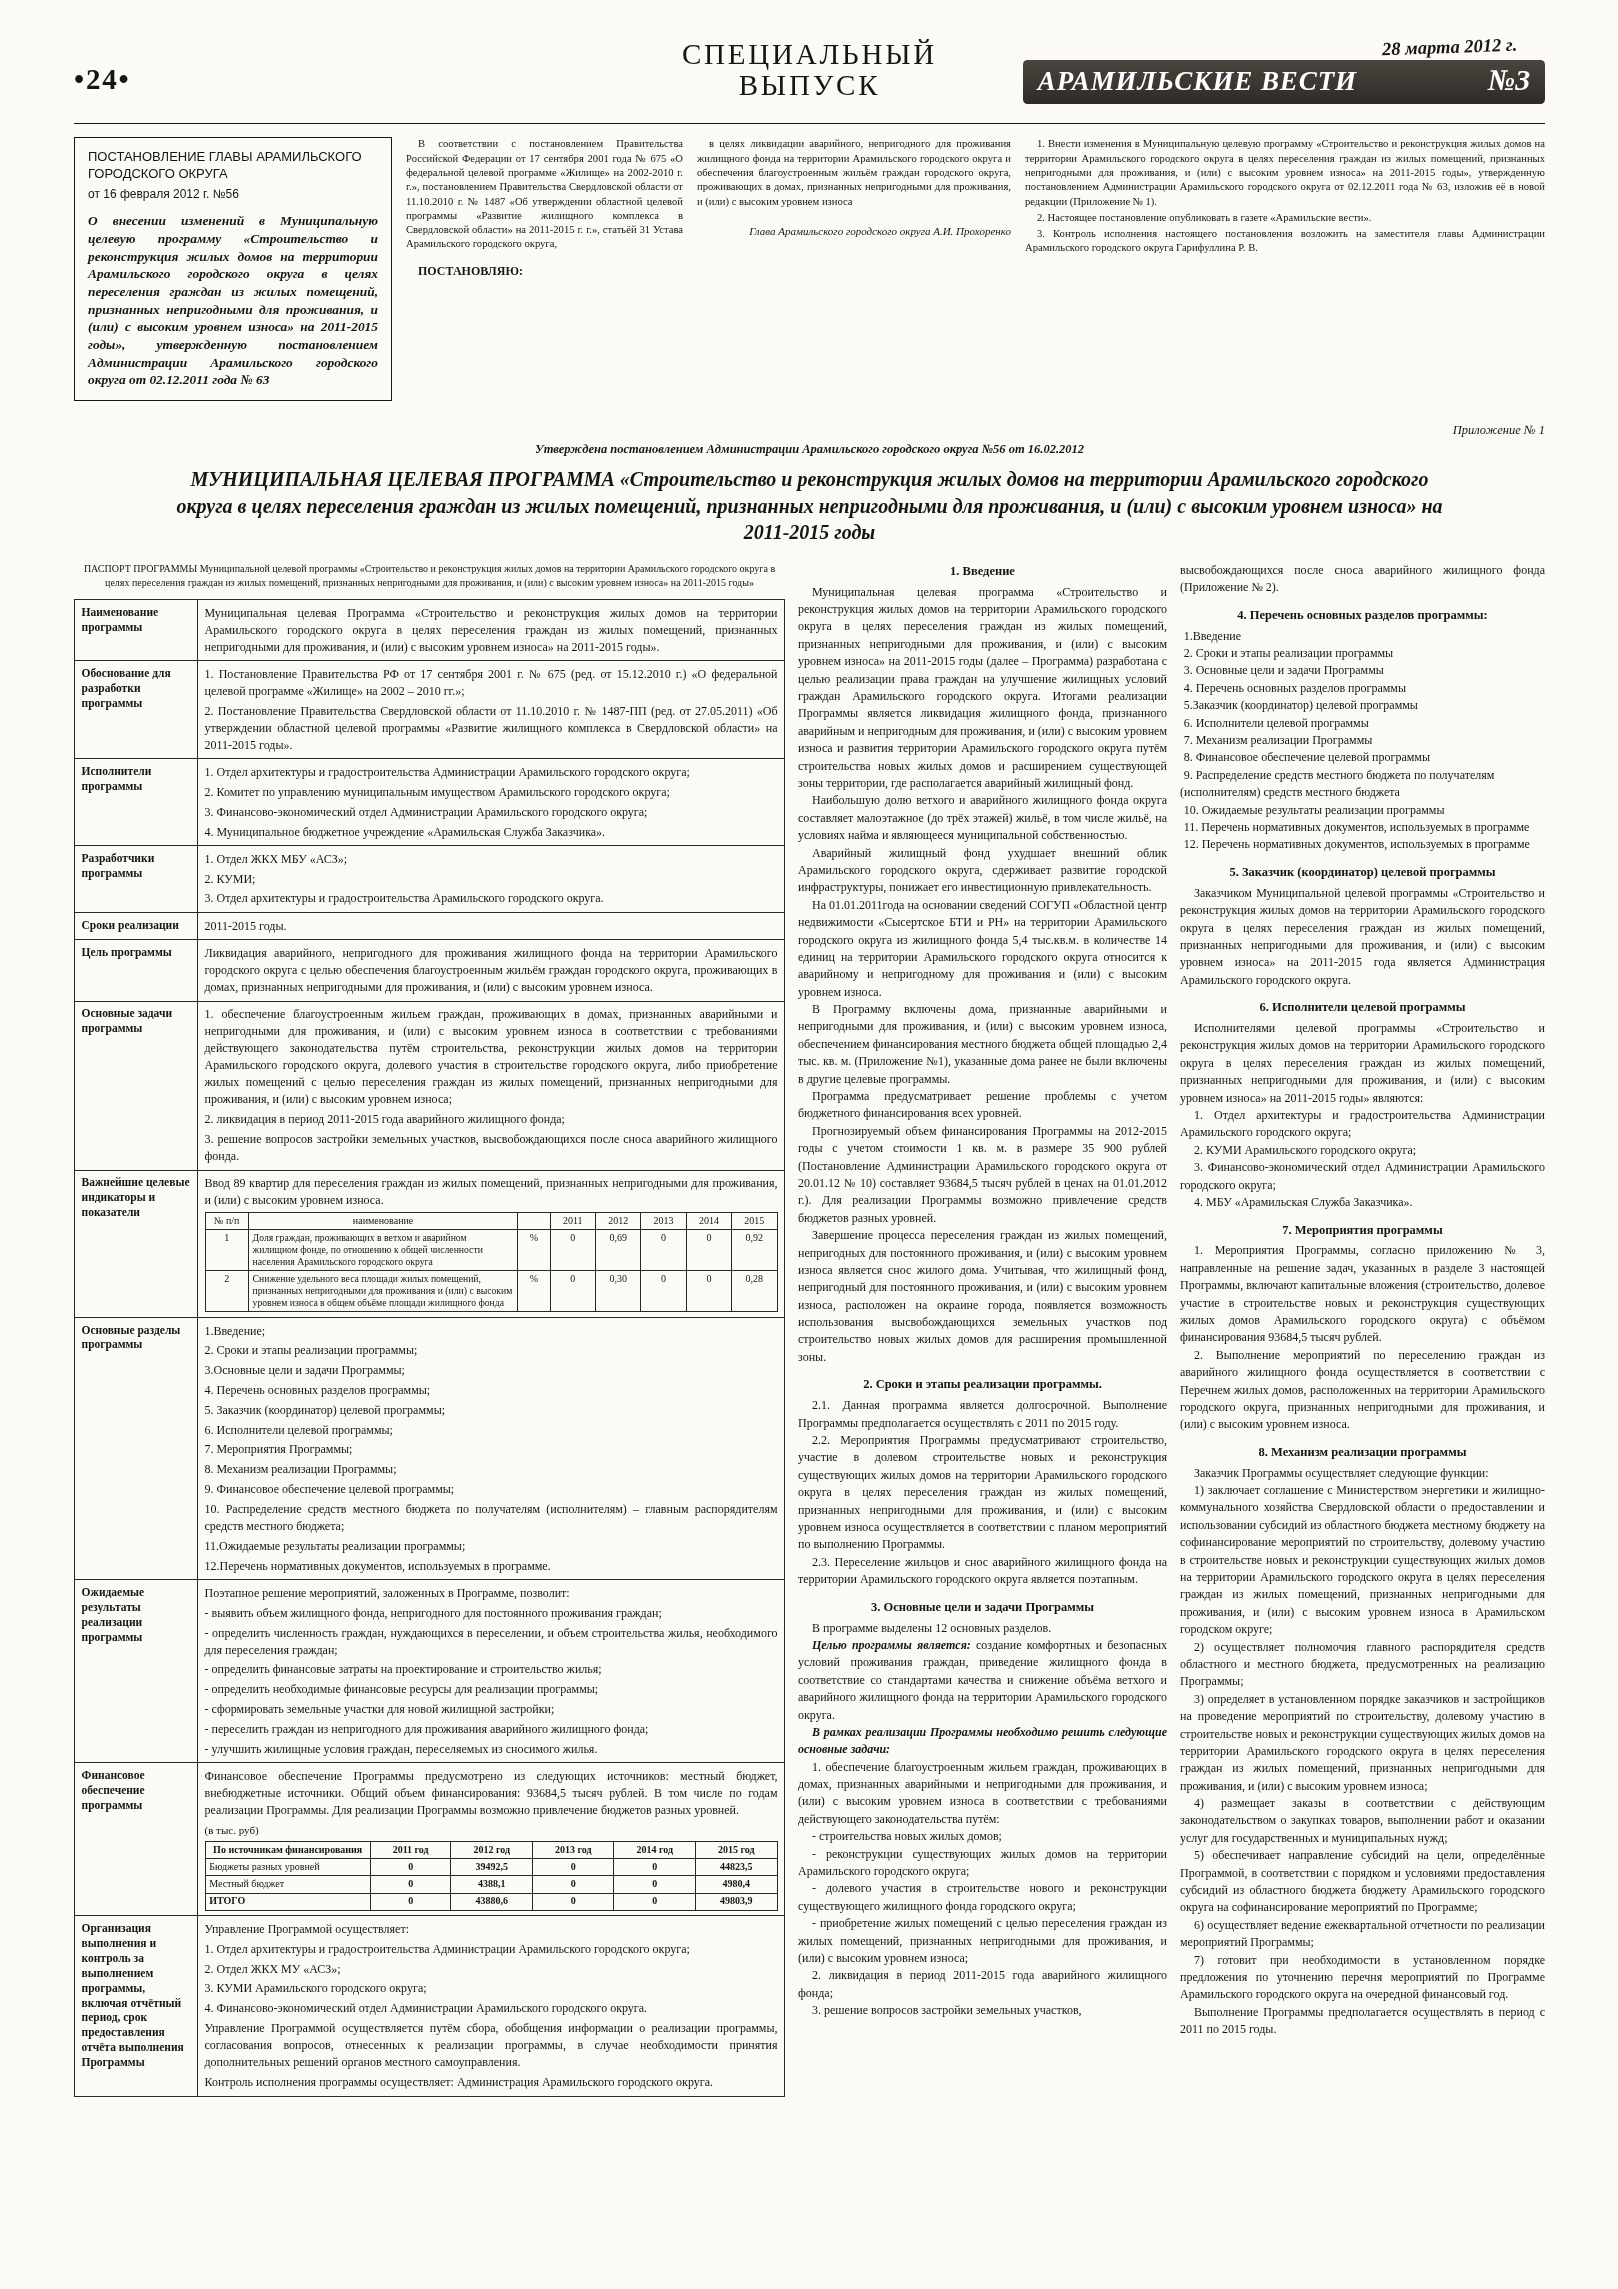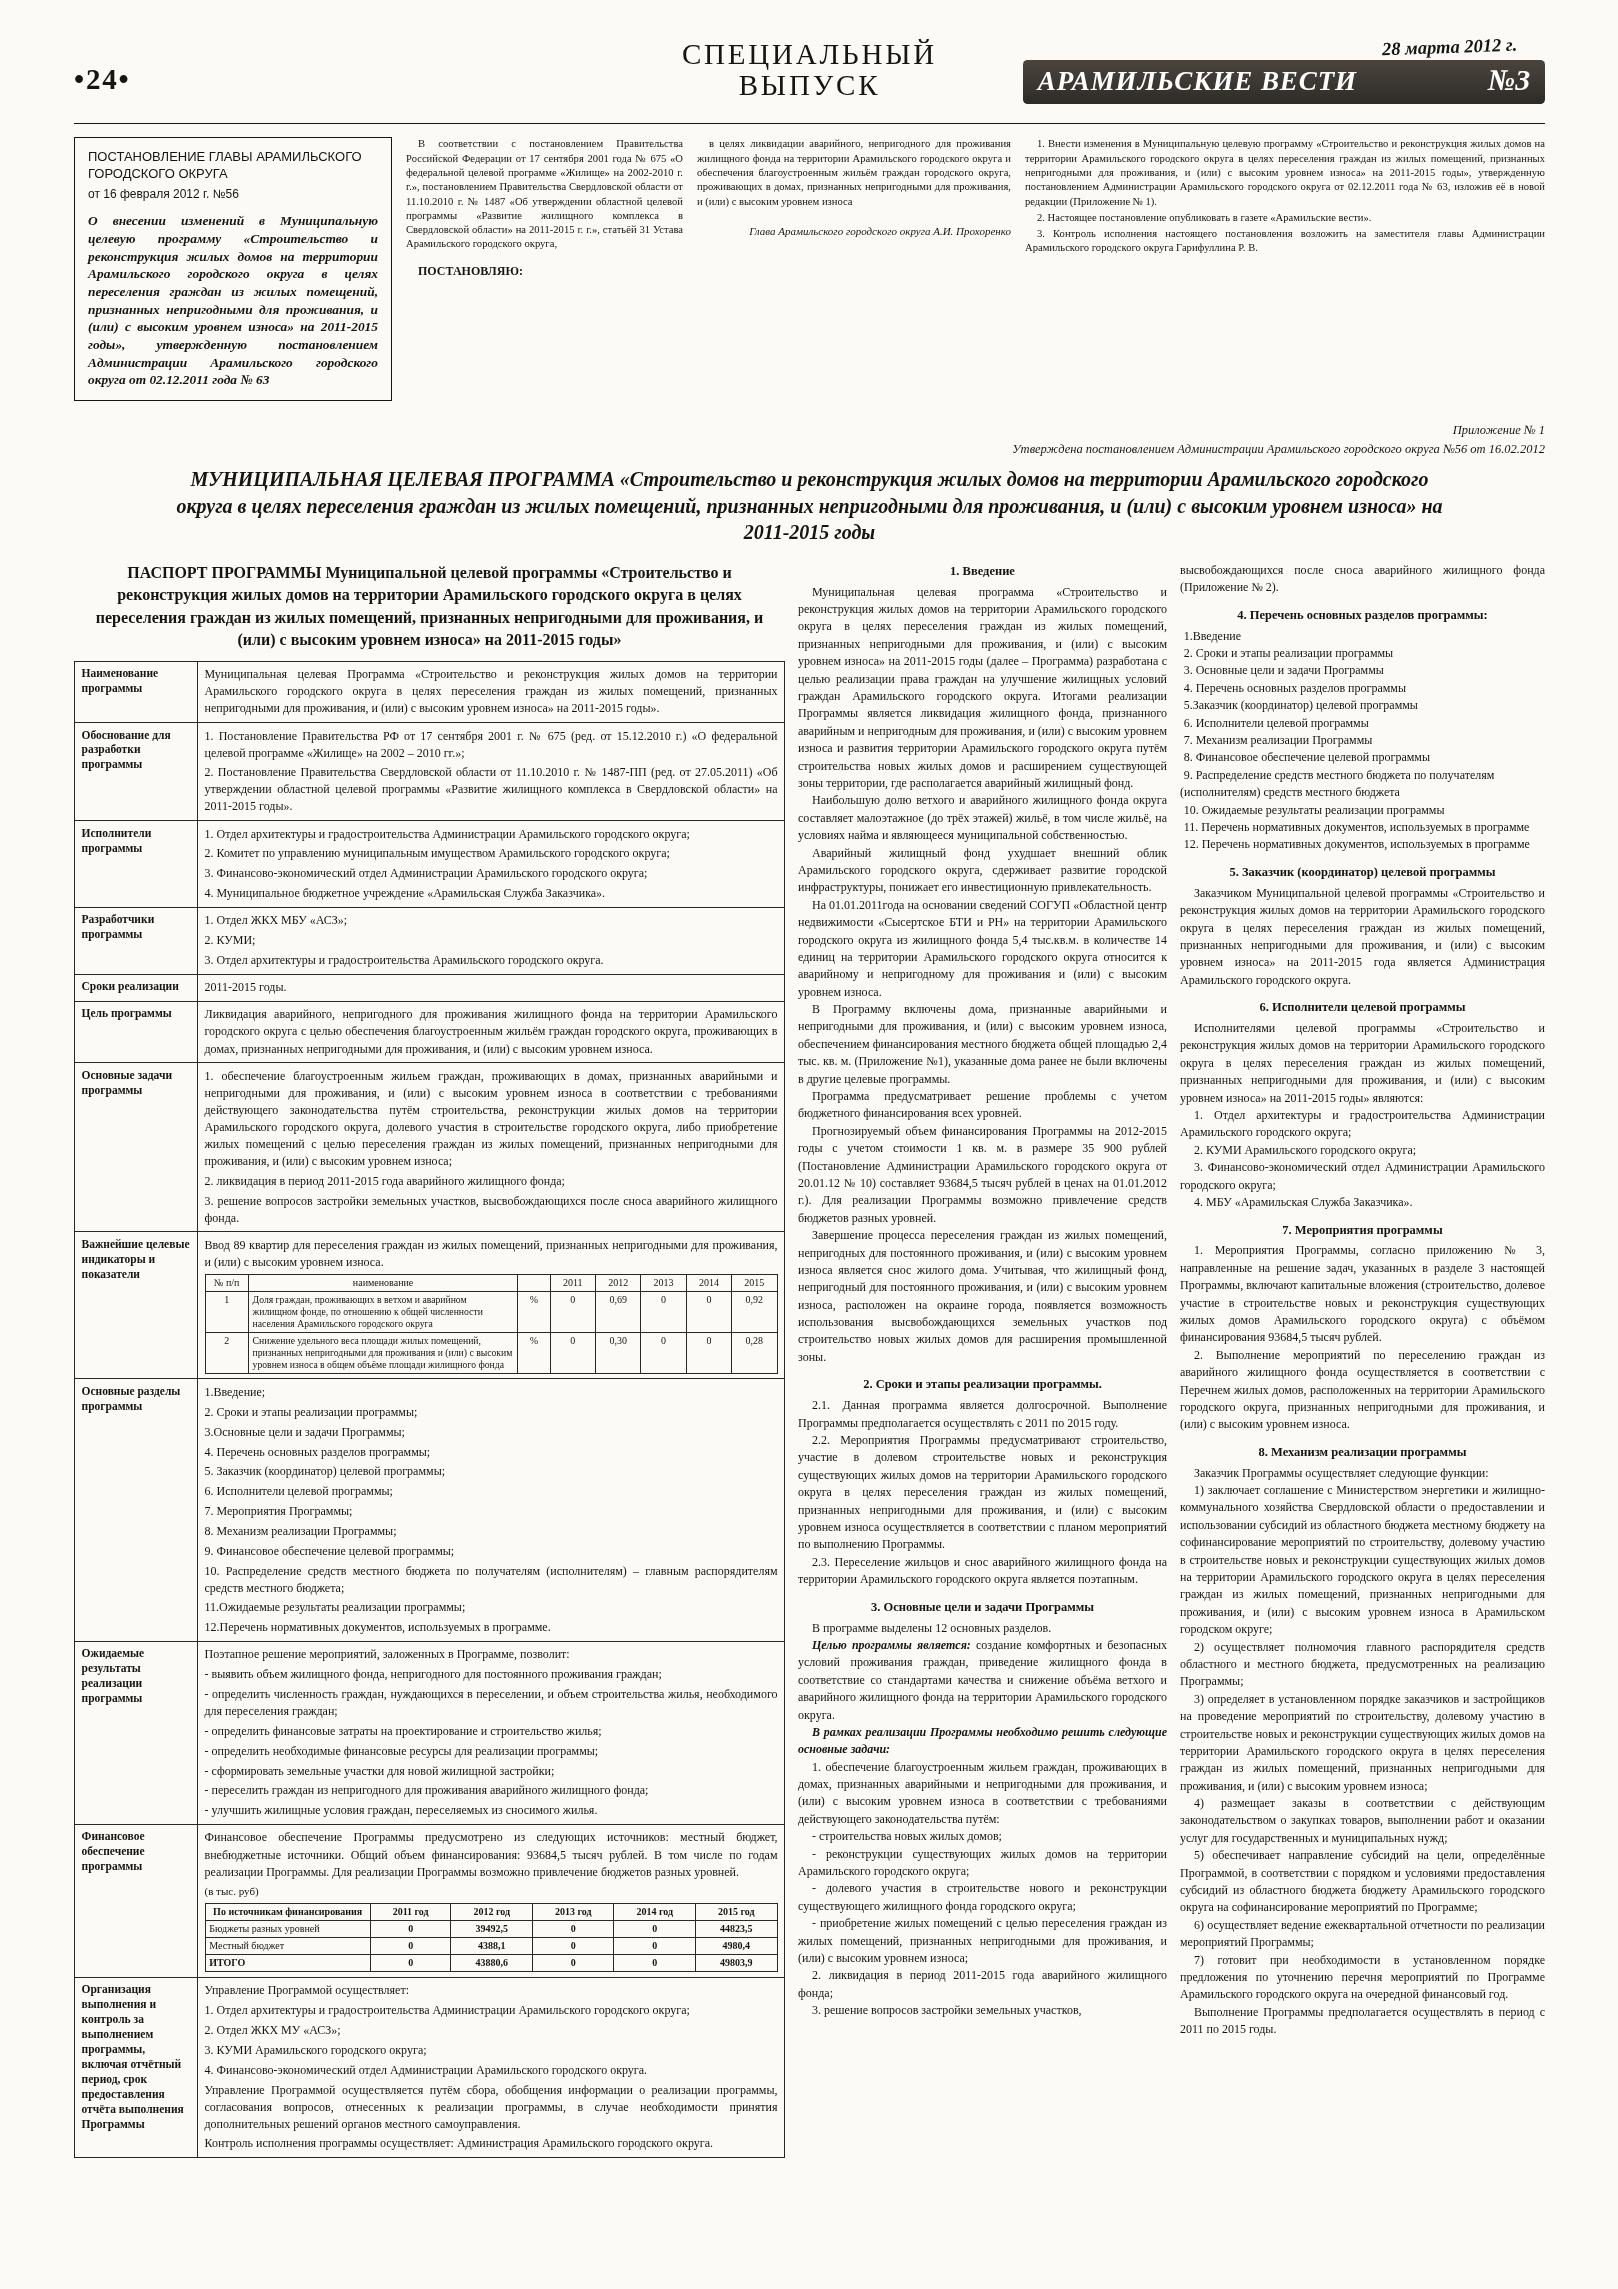--- a/index.html
+++ b/index.html
@@ -31,31 +31,31 @@
   .db-title{font-family:"Liberation Sans", sans-serif;font-size:13px;line-height:1.3;}
   .db-date{font-family:"Liberation Sans", sans-serif;font-size:12px;margin:2.8px 0 10px;}
   .db-subject{font-weight:bold;font-style:italic;font-size:13.4px;line-height:1.32;text-align:justify;}
   .band-col p{margin:0;text-align:justify;text-indent:12px;}
   .resolve{font-weight:bold;text-indent:12px;margin-top:11px !important;font-size:12px;}
   .band-p{margin:0 0 1.8px !important;}
   .sig{font-style:italic;text-align:right !important;text-indent:0 !important;margin-top:14.8px !important;font-size:11px;}
 
   
   .appendix{text-align:right;font-style:italic;font-size:12.5px;line-height:1.5;margin:9.2px 0 5.5px;}
-  .appendix .l2{font-weight:normal;}
+  .appendix .l2{font-weight:bold;text-align:center;}
 
   
   .prog-title{max-width:1283px;margin:7.4px auto 16.6px;text-align:center;
     font-weight:bold;font-style:italic;font-size:20px;line-height:1.32;}
 
   
   .content{display:grid;grid-template-columns:711px 369px 1fr;column-gap:13px;align-items:start;}
 
   
-  .pass-head{font-weight:bold;font-size:16px;line-height:1.4;text-align:center;margin:0 5.5px 9.2px;}
+  .pass-head{font-weight:normal;font-size:10px;line-height:1.4;text-align:center;margin:0 5.5px 9.2px;}
   table.passport{width:100%;border-collapse:collapse;font-size:12px;line-height:1.42;border-radius:25px;}
   table.passport td{border:0.9px solid #2b281f;vertical-align:top;padding:4.6px 6.5px;}
   td.lbl{width:109px;font-weight:bold;font-size:11.5px;line-height:1.3;}
   .cell-p{margin:0 0 2.8px;text-align:justify;}
   .cell-p:last-child{margin-bottom:0;}
   table.inner{width:100%;border-collapse:collapse;font-size:10px;line-height:1.25;margin-top:3px;}
   table.inner th, table.inner td{border:0.9px solid #2b281f;padding:1.8px 3.7px;text-align:center;vertical-align:top;font-weight:normal;}
   table.ind th:nth-child(1){width:35px;}
   table.ind th:nth-child(3){width:24px;}
   table.ind th:nth-child(4),table.ind th:nth-child(5),table.ind th:nth-child(6),

